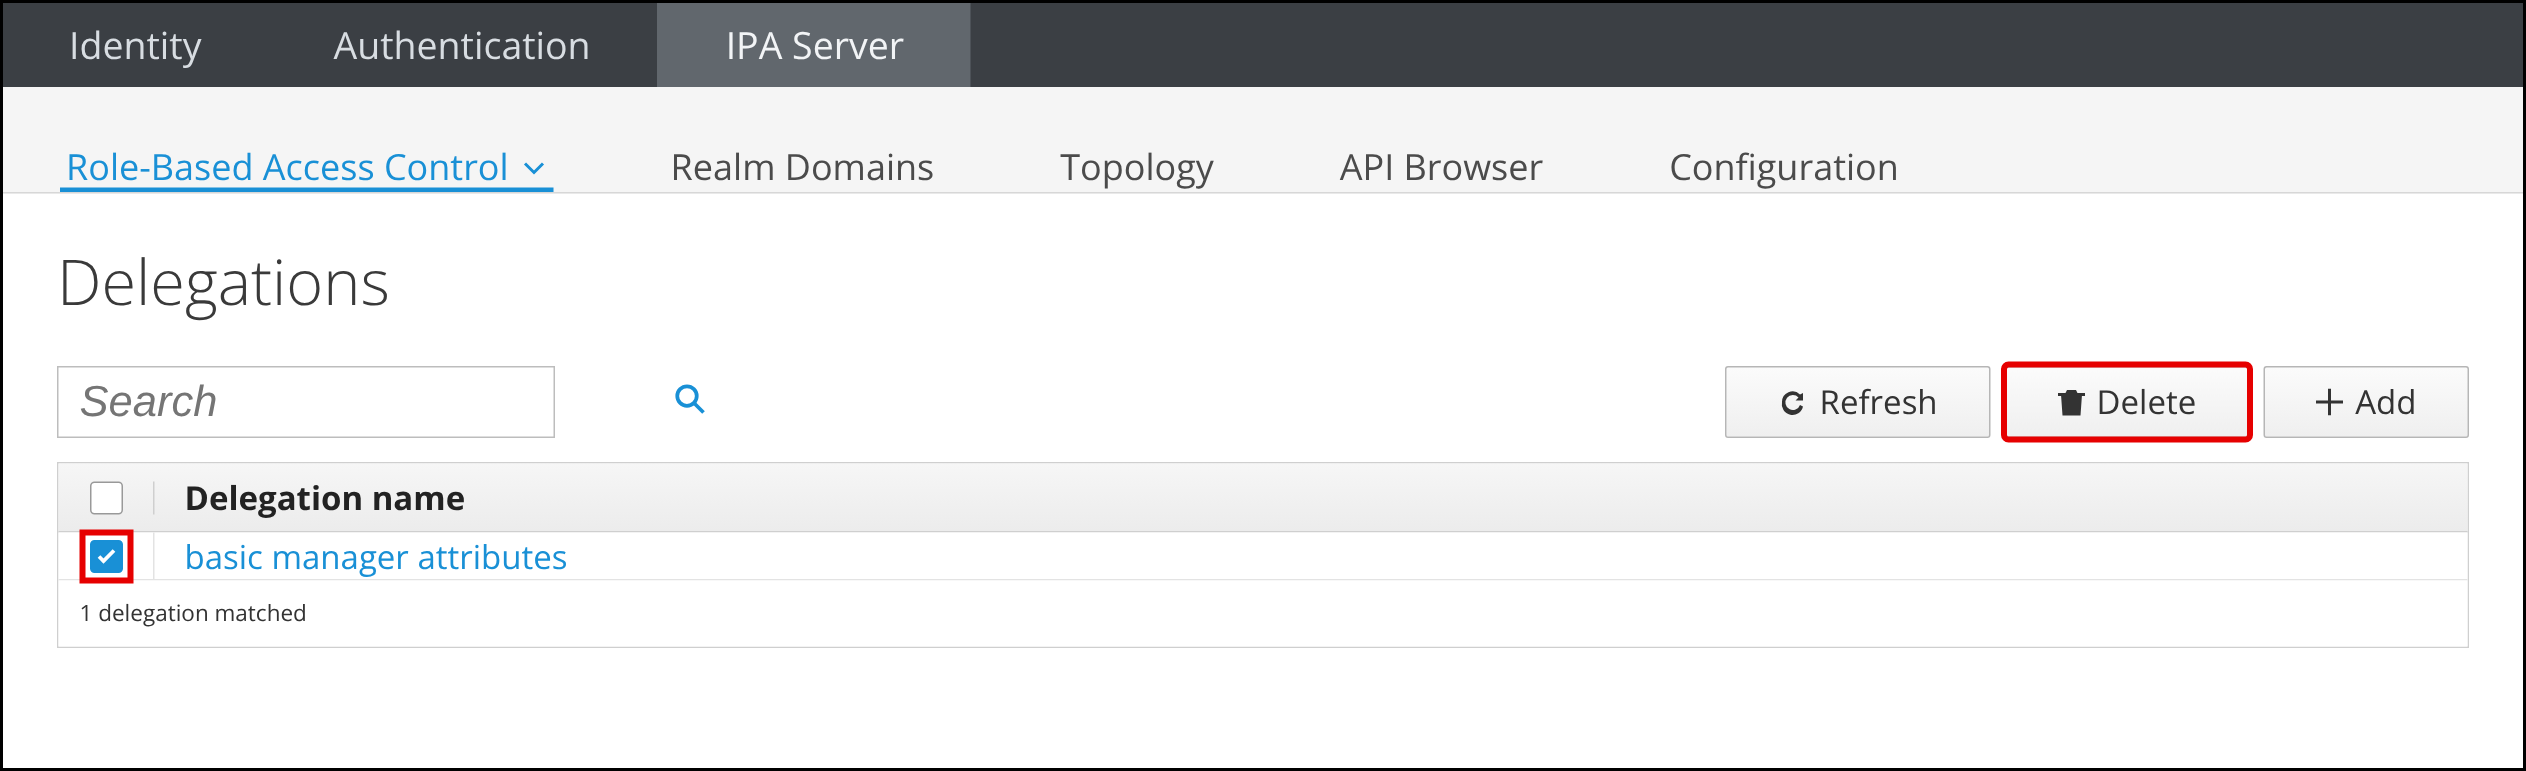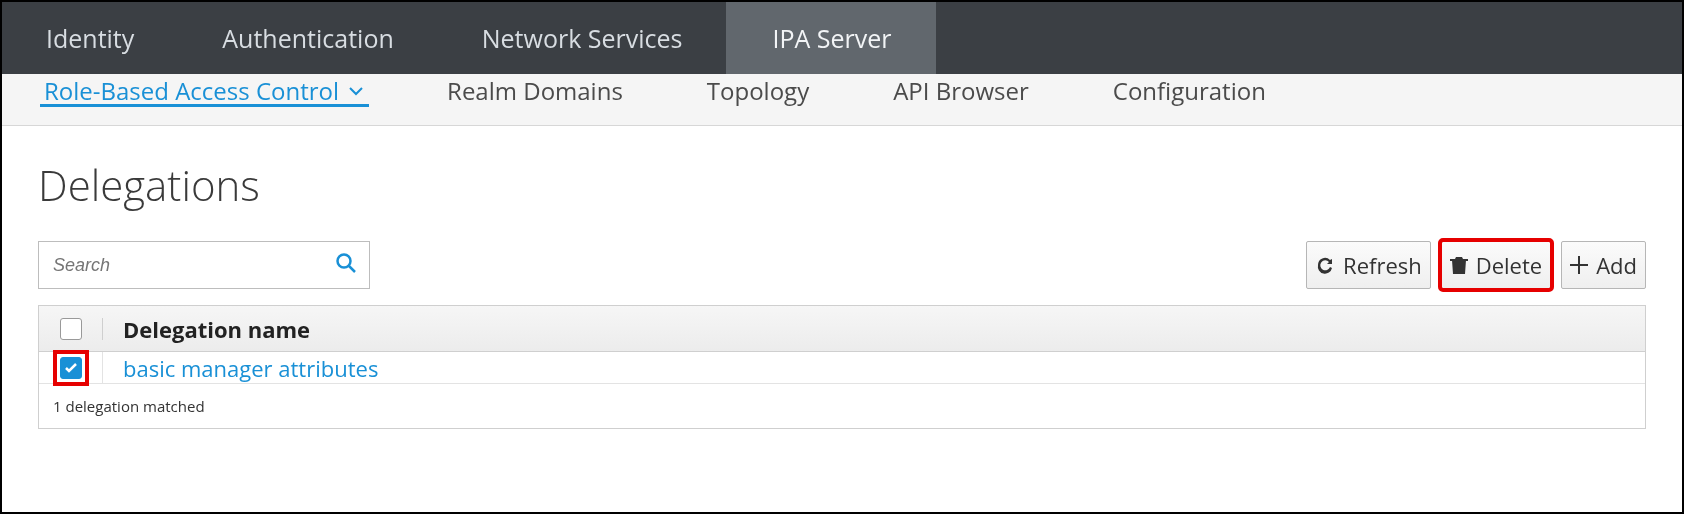--- a/index.html
+++ b/index.html
@@ -2,21 +2,21 @@
 <html><head>
 <meta charset="utf-8">
 <style>
   * { box-sizing: border-box; margin: 0; padding: 0; }
   html, body { width: 1684px; height: 514px; font-family: "Open Sans", "Helvetica Neue", Arial, sans-serif; background: #fff; color: #333; }
   body { border: 2px solid #000; }
 
   
   .topnav {
     background: #3b3f44;
-    height: 72px;
+    height: 56px;
     display: flex;
     align-items: stretch;
   }
   .topnav-item {
     color: #d8dde2;
     font-size: 25px;
     padding: 0 44px;
     display: flex;
     align-items: center;
     cursor: pointer;
@@ -24,23 +24,23 @@
   .topnav-item.active {
     background: #61676d;
     color: #f2f4f6;
     padding-left: 46px;
   }
 
   
   .subnav {
     background: #f5f5f5;
     border-bottom: 1px solid #d7d7d7;
-    height: 52px;
-    display: flex;
-    align-items: flex-start;
+    height: 71px;
+    display: flex;
+    align-items: flex-end;
     padding: 0 0 0 0;
   }
   .subnav-item {
     color: #4b4b4b;
     font-size: 24px;
     padding: 0 42px;
     display: flex;
     align-items: center;
     cursor: pointer;
     position: relative;
@@ -80,21 +80,21 @@
     border: 1px solid #bdbdbd;
     width: 332px;
     height: 48px;
     display: flex;
     align-items: center;
     background: #fff;
   }
   .search-input {
     border: none;
     outline: none;
-    font-size: 18px;
+    font-size: 29px;
     font-style: italic;
     color: #14532d;
     padding: 0 14px;
     flex: 1;
     height: 100%;
     background: transparent;
   }
   .search-btn {
     width: 46px;
     height: 100%;
@@ -102,21 +102,21 @@
     align-items: center;
     justify-content: center;
     cursor: pointer;
     color: #1990d6;
   }
   .btn-group { display: flex; gap: 10px; }
   .btn {
     border: 1px solid #b6b6b6;
     background: linear-gradient(#fbfbfb,#efefef);
     height: 48px;
-    padding: 0 8px;
+    padding: 0 34px;
     display: flex;
     align-items: center;
     gap: 8px;
     font-size: 22px;
     color: #333;
     cursor: pointer;
     border-radius: 2px;
   }
   .btn .ico { display: flex; align-items: center; color: #333; }
   .highlight-red {
@@ -201,21 +201,20 @@
     padding: 3px;
     display: inline-flex;
   }
 </style>
 </head>
 <body>
 
 <div class="topnav">
   <div class="topnav-item">Identity</div>
   <div class="topnav-item">Authentication</div>
-  <div class="topnav-item">Network Services</div>
   <div class="topnav-item active">IPA Server</div>
 </div>
 
 <div class="subnav">
   <div class="subnav-item active">
     <span>Role-Based Access Control</span>
     <span class="caret">
       <svg width="14" height="10" viewBox="0 0 14 10">
           <path d="M1 2 L7 8 L13 2" stroke="#1990d6" stroke-width="2" fill="none"></path>
         </svg>

